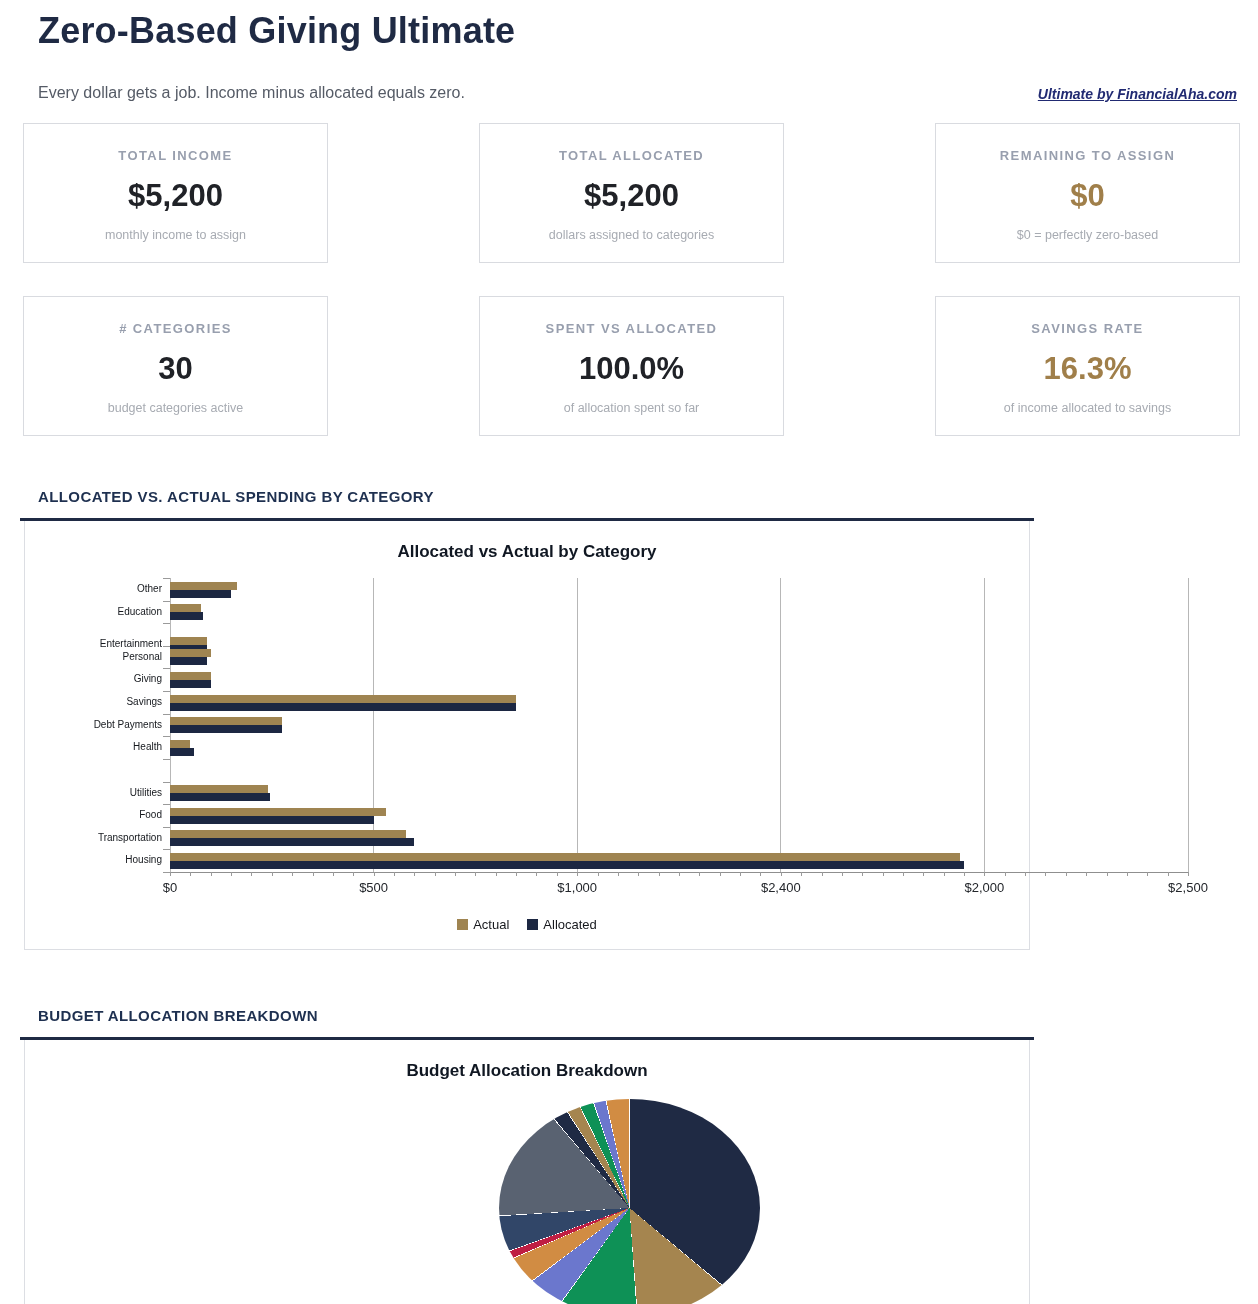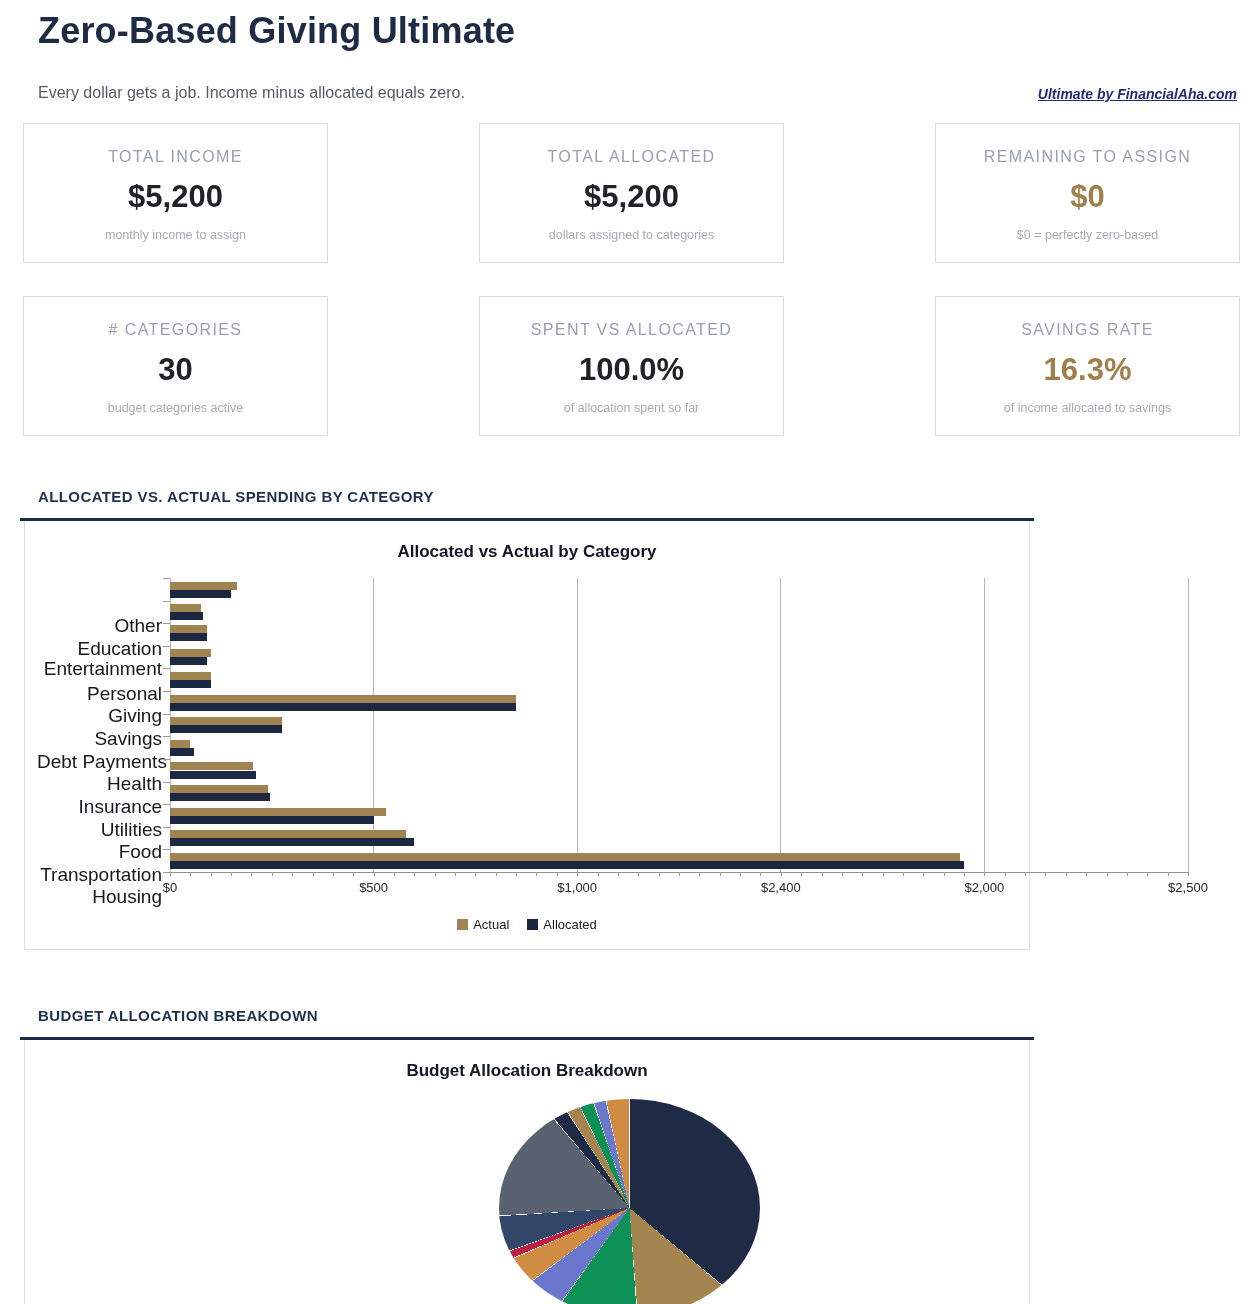--- a/index.html
+++ b/index.html
@@ -10,42 +10,42 @@
       font-weight:bold;letter-spacing:.2px;color:#1f2a44;}
   .subtitle{position:absolute;left:38px;top:84px;margin:0;font-size:16px;color:#555b66;}
   .brand-link{position:absolute;right:21px;top:86px;font-size:14px;font-style:italic;
       font-weight:bold;color:#212a72;text-decoration:underline;cursor:pointer;}
 
   .cards{position:absolute;left:23px;top:123px;width:1217px;display:grid;
       grid-template-columns:repeat(3,1fr);column-gap:151px;row-gap:33px;}
   .card{height:140px;box-sizing:border-box;border:1px solid #d9dbe0;background:#fff;
       display:flex;flex-direction:column;align-items:center;justify-content:space-between;
       padding:24px 8px 20px;text-align:center;}
-  .card .label{font-size:16px;font-weight:normal;color:#989fae;letter-spacing:1.4px;}
+  .card .label{font-size:13px;font-weight:bold;color:#989fae;letter-spacing:1.4px;}
   .card .value{font-size:31px;font-weight:bold;color:#202227;}
   .card.accent .value{color:#a07f4a;}
   .card .caption{font-size:12.5px;color:#a7abb2;}
 
   .section{position:absolute;left:0;width:1054px;}
   .section h2{margin:0 0 0 38px;font-size:15px;font-weight:bold;color:#1e3050;letter-spacing:.4px;}
   .rule{margin:13px 20px 0 20px;height:3px;background:#1f2a44;}
   .chart-box{margin:0 24px;border:1px solid #dcdee3;border-top:none;background:#fff;position:relative;box-sizing:border-box;}
   #bar-box{height:429px;}
   #pie-box{height:280px;}
   .chart-title{text-align:center;font-size:17px;font-weight:bold;color:#101722;padding-top:21px;}
 
   #plot{position:absolute;left:145px;top:57px;width:1018px;height:294px;
       border-bottom:1px solid #8f8f8f;}
   .gridline{position:absolute;top:0;bottom:0;width:1px;background:#b7b7b7;}
   .minortick{position:absolute;top:294px;width:1px;height:4px;background:#9a9a9a;}
   .rowtick{position:absolute;left:-7px;width:7px;height:1px;background:#9a9a9a;}
   .bar-row{position:absolute;left:0;width:100%;height:22.6px;}
   .bar{position:absolute;left:0;height:8px;}
   .ylab{position:absolute;right:calc(100% + 8px);width:125px;text-align:right;
-      font-size:19px;color:#15181d;line-height:22.6px;white-space:nowrap;margin-top:37px;}
+      font-size:10px;color:#15181d;line-height:22.6px;white-space:nowrap;}
   .xlab{position:absolute;top:302px;transform:translateX(-50%);font-size:13px;color:#23262b;}
   .legend{position:absolute;left:0;right:0;top:396px;display:flex;justify-content:center;
       align-items:center;gap:18px;font-size:13px;color:#17191e;}
   .legend .item{display:flex;align-items:center;gap:5px;}
   .swatch{width:11px;height:11px;display:inline-block;}
 
   .pie{position:absolute;left:474px;top:59px;width:261px;height:261px;border-radius:50%;
       transform:scaleY(0.835);transform-origin:50% 0;}
 </style>
 </head>
@@ -163,21 +163,21 @@
           <div class="bar" style="top: 3.5px; width: 6.6%; background: rgb(159, 132, 81);"></div>
           <div class="bar" style="top: 11.6px; width: 6%; background: rgb(28, 39, 66);"></div>
         </div>
         <div class="rowtick" style="top: 22.6154px;"></div>
         <div class="bar-row" style="top: 22.6154px;">
           <div class="ylab">Education</div>
           <div class="bar" style="top: 3.5px; width: 3%; background: rgb(159, 132, 81);"></div>
           <div class="bar" style="top: 11.6px; width: 3.2%; background: rgb(28, 39, 66);"></div>
         </div>
         <div class="rowtick" style="top: 45.2308px;"></div>
-        <div class="bar-row" style="top: 43px;">
+        <div class="bar-row" style="top: 55px;">
           <div class="ylab">Entertainment</div>
           <div class="bar" style="top: 3.5px; width: 3.6%; background: rgb(159, 132, 81);"></div>
           <div class="bar" style="top: 11.6px; width: 3.6%; background: rgb(28, 39, 66);"></div>
         </div>
         <div class="rowtick" style="top: 67.8462px;"></div>
         <div class="bar-row" style="top: 67.8462px;">
           <div class="ylab">Personal</div>
           <div class="bar" style="top: 3.5px; width: 4%; background: rgb(159, 132, 81);"></div>
           <div class="bar" style="top: 11.6px; width: 3.6%; background: rgb(28, 39, 66);"></div>
         </div>
@@ -199,25 +199,20 @@
           <div class="bar" style="top: 3.5px; width: 11%; background: rgb(159, 132, 81);"></div>
           <div class="bar" style="top: 11.6px; width: 11%; background: rgb(28, 39, 66);"></div>
         </div>
         <div class="rowtick" style="top: 158.308px;"></div>
         <div class="bar-row" style="top: 158.308px;">
           <div class="ylab">Health</div>
           <div class="bar" style="top: 3.5px; width: 2%; background: rgb(159, 132, 81);"></div>
           <div class="bar" style="top: 11.6px; width: 2.4%; background: rgb(28, 39, 66);"></div>
         </div>
         <div class="rowtick" style="top: 180.923px;"></div>
-        <div class="bar-row" style="top: 180.923px;">
-          <div class="ylab">Insurance</div>
-          <div class="bar" style="top: 3.5px; width: 8.2%; background: rgb(159, 132, 81);"></div>
-          <div class="bar" style="top: 11.6px; width: 8.4%; background: rgb(28, 39, 66);"></div>
-        </div>
         <div class="rowtick" style="top: 203.538px;"></div>
         <div class="bar-row" style="top: 203.538px;">
           <div class="ylab">Utilities</div>
           <div class="bar" style="top: 3.5px; width: 9.6%; background: rgb(159, 132, 81);"></div>
           <div class="bar" style="top: 11.6px; width: 9.8%; background: rgb(28, 39, 66);"></div>
         </div>
         <div class="rowtick" style="top: 226.154px;"></div>
         <div class="bar-row" style="top: 226.154px;">
           <div class="ylab">Food</div>
           <div class="bar" style="top: 3.5px; width: 21.2%; background: rgb(159, 132, 81);"></div>

